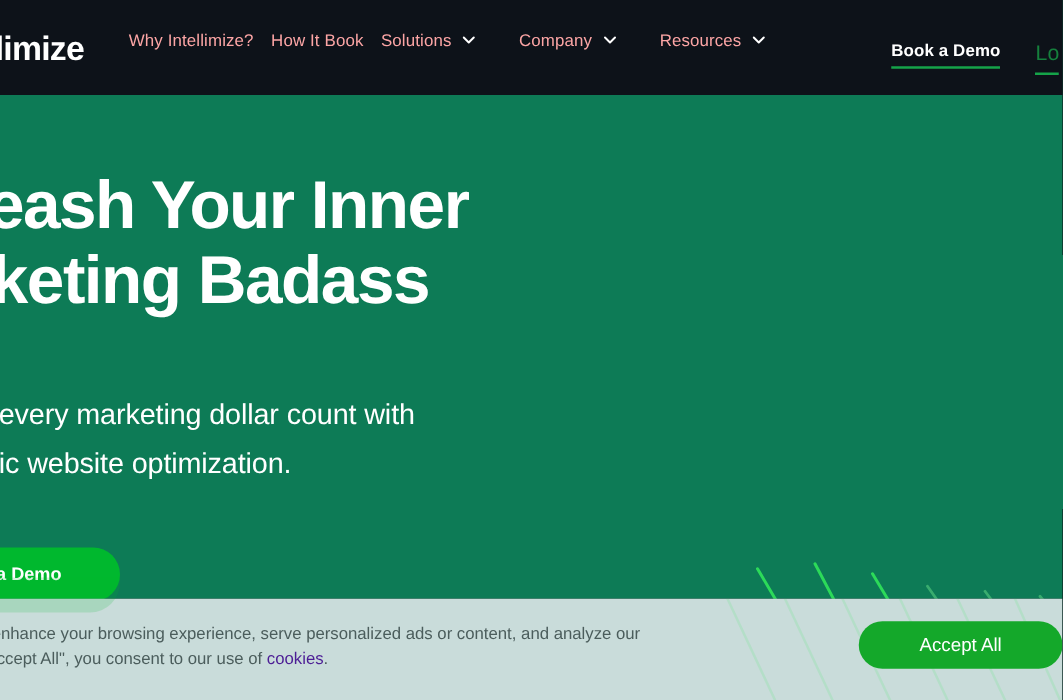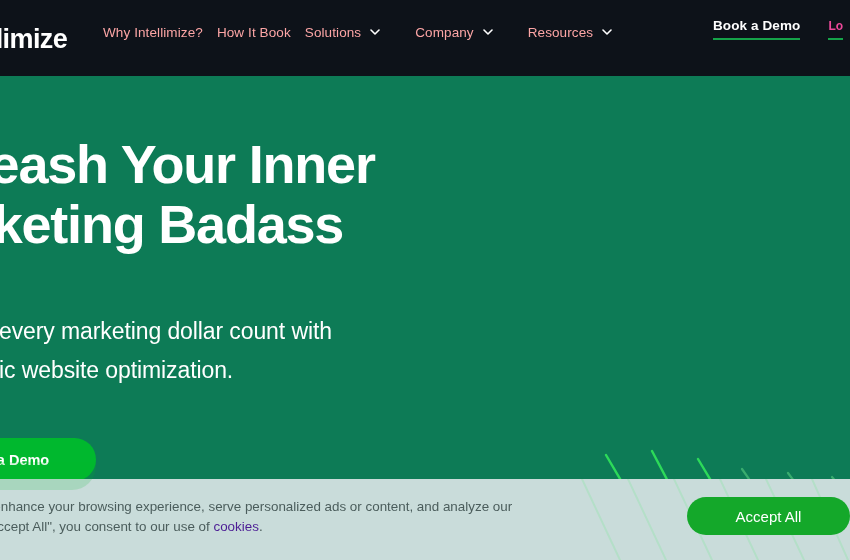--- a/index.html
+++ b/index.html
@@ -65,39 +65,39 @@
     margin-left: 9px;
     width: 9px;
     height: 9px;
     position: relative;
     top: -1px;
   }
   .nav-item .caret svg { display: block; }
   .nav-right {
     position: absolute;
     left: 713px;
-    top: 18px;
-    display: flex;
-    align-items: center;
+    top: 33px;
+    display: flex;
+    align-items: flex-start;
     white-space: nowrap;
   }
   .nav-cta {
     color: #ffffff;
     font-size: 13.5px;
     font-weight: 700;
     letter-spacing: 0.1px;
     padding-bottom: 5px;
     border-bottom: 2.5px solid #15a349;
     cursor: pointer;
     margin-right: 28px;
   }
   .nav-login {
-    color: #ec4899;
-    font-size: 12px;
-    font-weight: 700;
+    color: #15803d;
+    font-size: 17px;
+    font-weight: 400;
     letter-spacing: 0.1px;
     padding-bottom: 5px;
     border-bottom: 2.5px solid #15a349;
     cursor: pointer;
   }
 
   
   .hero {
     position: absolute;
     top: 76px; left: 0;

